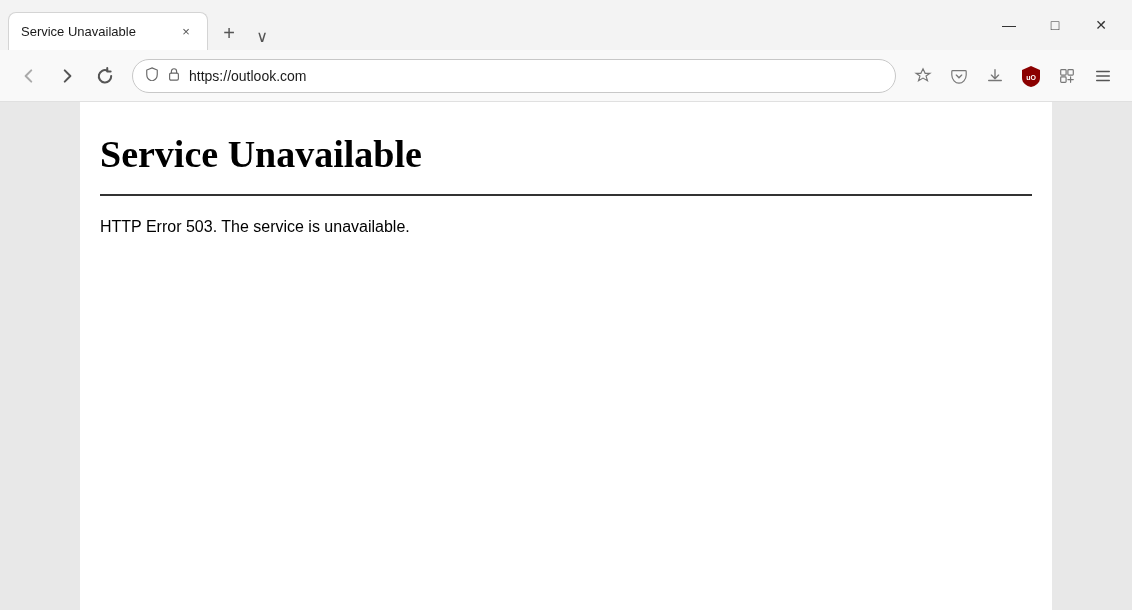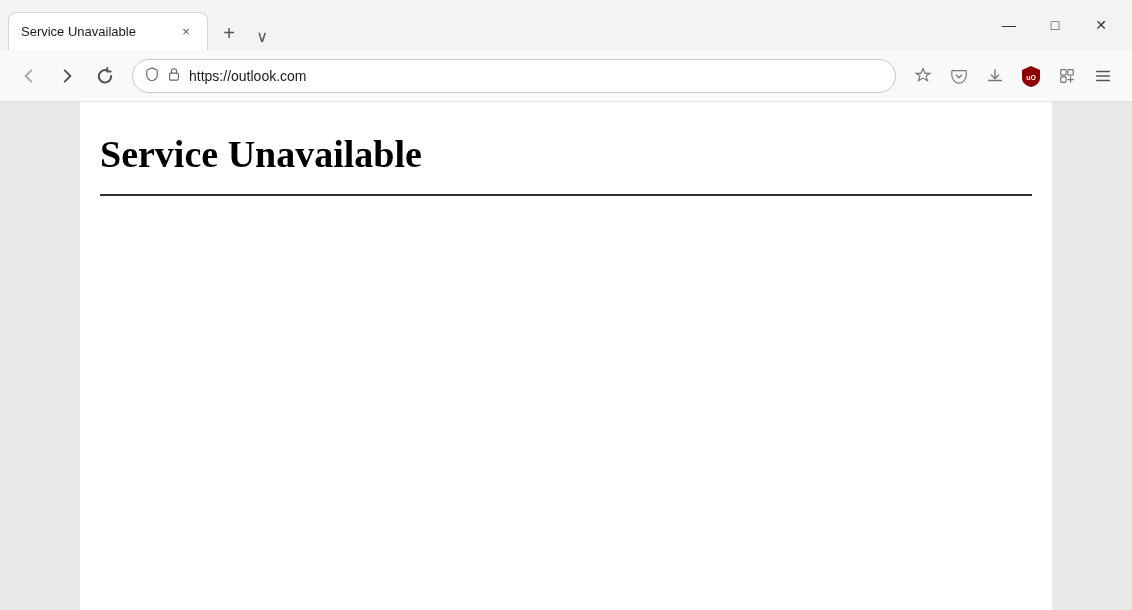--- a/index.html
+++ b/index.html
@@ -328,13 +328,14 @@
         <line x1="3" y1="10" x2="17" y2="10" stroke="#555" stroke-width="1.6" stroke-linecap="round"></line>
         <line x1="3" y1="15" x2="17" y2="15" stroke="#555" stroke-width="1.6" stroke-linecap="round"></line>
       </svg>
     </button>
   </div>
 </div>
 
 <div class="page-content">
   <h1 class="page-heading">Service Unavailable</h1>
   <hr class="page-divider">
+  <p class="error-message">HTTP Error 503. The service is unavailable.</p>
 </div>
 
 </body></html>

